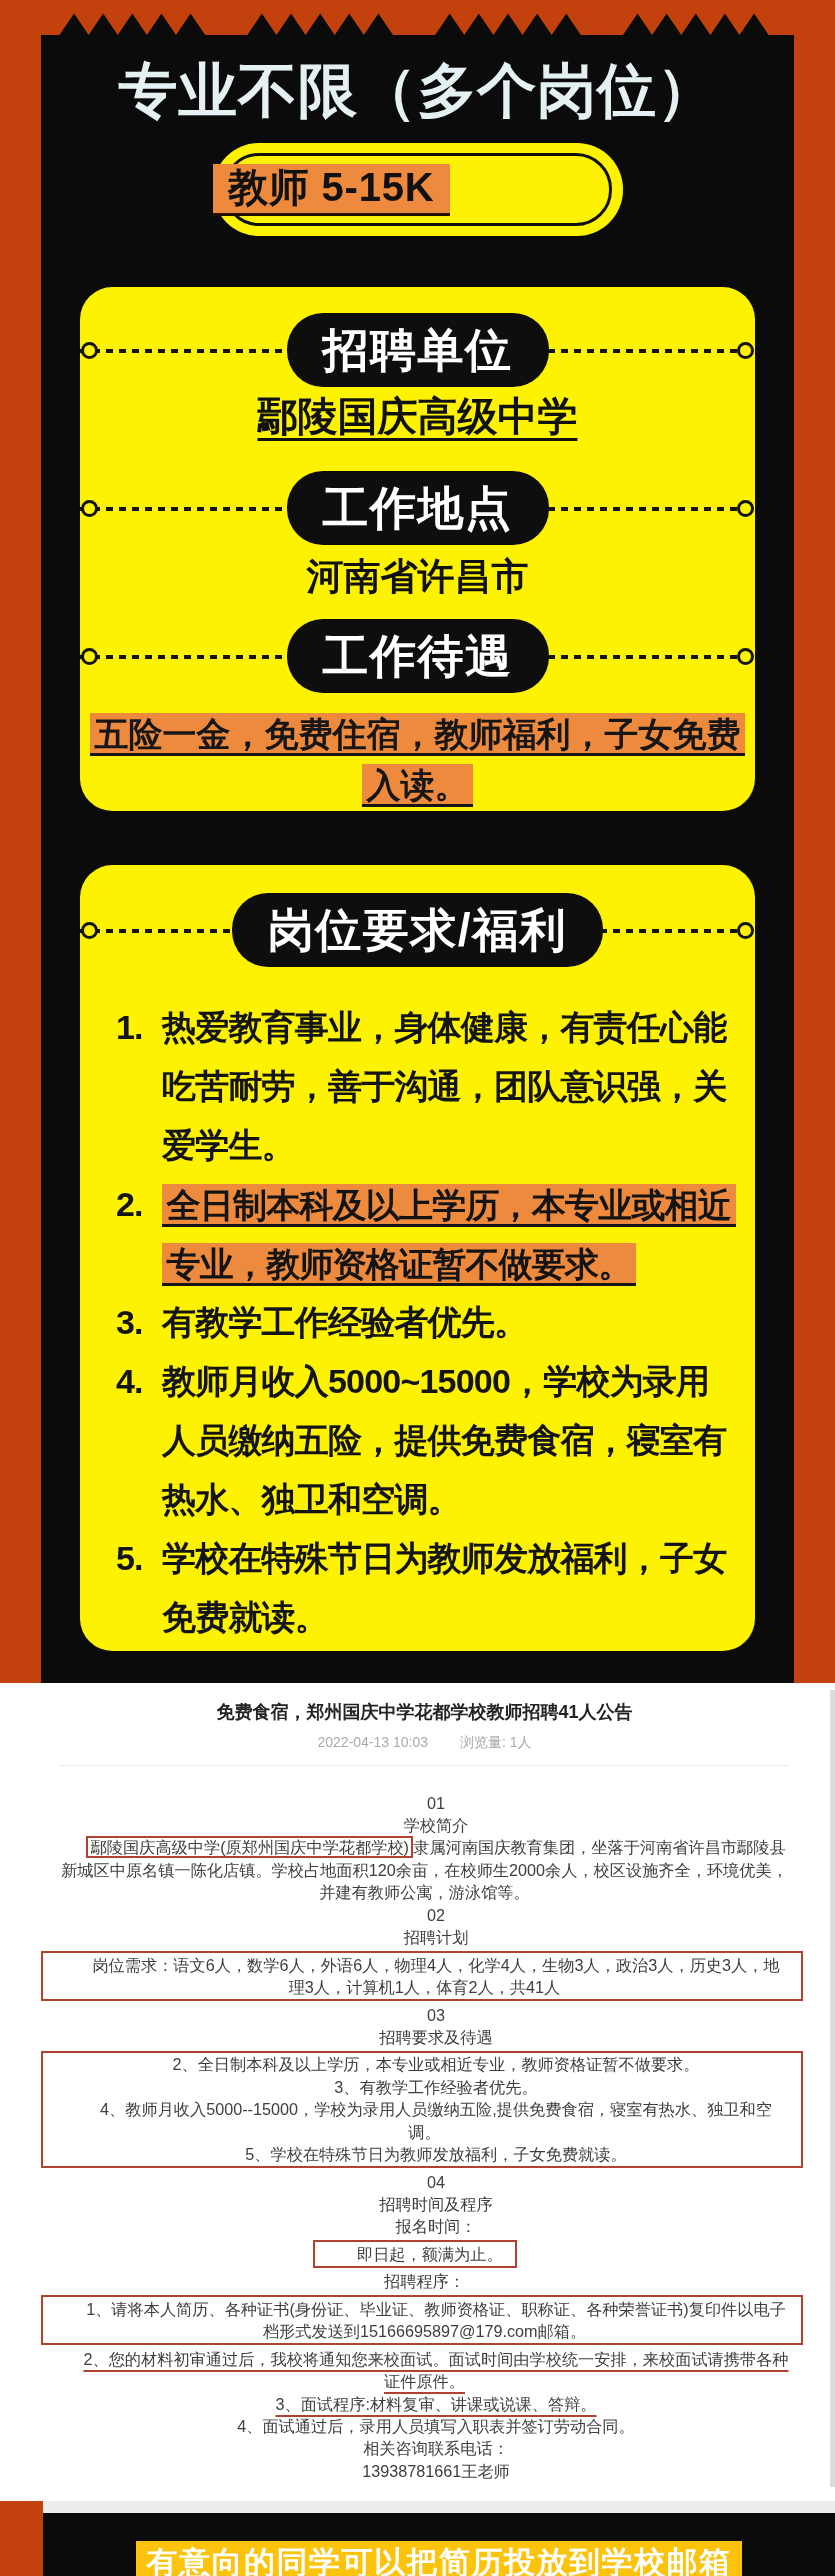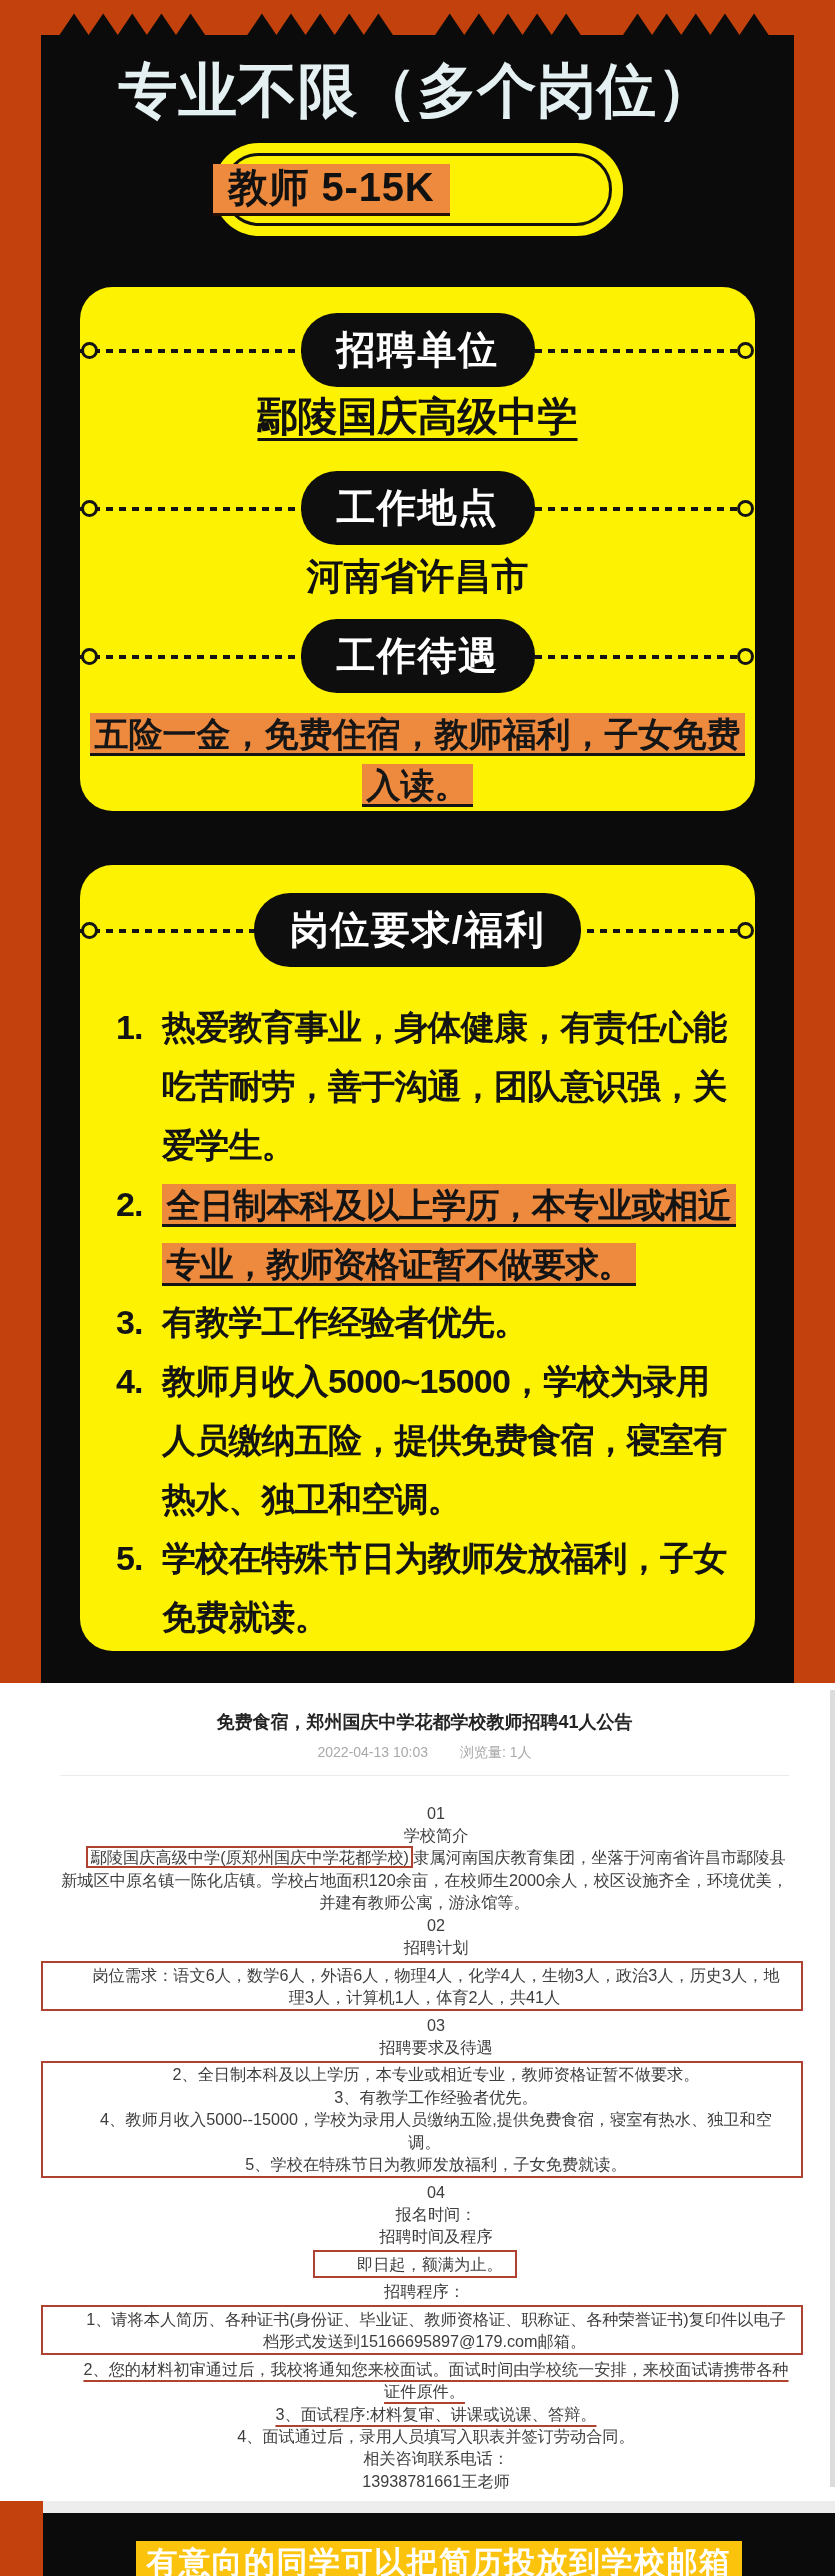--- a/index.html
+++ b/index.html
@@ -21,39 +21,39 @@
   .card{width:675px;margin:0 auto;background:#fcf202;border-radius:32.5px;overflow:hidden;position:relative;}
   .card1{height:524px;margin-top:51px;}
   .card2{height:786px;margin-top:54px;}
 
   .divider-row{position:relative;height:74px;width:100%;}
   .dotline{position:absolute;left:0;right:0;top:36px;height:3.9px;
     background:repeating-linear-gradient(90deg,#141414 0 7px,transparent 7px 13px);}
   .ring{position:absolute;top:29px;width:10.8px;height:10.8px;border:3.1px solid #141414;border-radius:50%;background:#fcf202;}
   .ring-l{left:0.8px;} .ring-r{right:0.8px;}
   .pill{position:relative;z-index:1;margin:0 auto;width:max-content;background:#0e0e0e;color:#ffffff;
-    font-weight:bold;font-size:39px;height:74px;line-height:74px;padding:0 36px;border-radius:36px;letter-spacing:1.5px;}
+    font-weight:bold;font-size:46px;height:74px;line-height:74px;padding:0 36px;border-radius:36px;letter-spacing:1.5px;}
 
   .card1{padding-top:26px;box-sizing:border-box;}
   .school-name{margin-top:4.6px;text-align:center;font-size:40px;line-height:48px;font-weight:bold;color:#111;
     text-decoration:underline;text-decoration-thickness:3.1px;text-underline-offset:7.7px;}
   .row2{margin-top:31px;} .row3{margin-top:20px;}
   .city-name{margin-top:9.3px;text-align:center;font-size:37px;line-height:45px;font-weight:bold;color:#111;}
   .welfare{margin-top:15.5px;padding:0 7.7px;text-align:center;font-size:34px;line-height:51px;font-weight:bold;color:#161616;}
   .hl{background:#ee8a3d;border-bottom:3.9px solid #151515;padding:1.5px 4.6px 0.8px;
     -webkit-box-decoration-break:clone;box-decoration-break:clone;}
 
   .card2{padding-top:28px;box-sizing:border-box;}
   .req{margin:31px 15.5px 0 36px;}
   .req-item{display:flex;align-items:flex-start;color:#141414;font-weight:bold;font-size:34px;line-height:59px;letter-spacing:-0.8px;}
   .req-num{flex:0 0 46px;}
   .req-text{flex:1;}
 
   
-  .doc{height:818px;overflow:hidden;position:relative;box-sizing:border-box;padding:26px 46px 0 60px;background:#fff;}
+  .doc{height:818px;overflow:hidden;position:relative;box-sizing:border-box;padding:16px 46px 0 60px;background:#fff;}
   .doc-title{text-align:center;font-size:18px;line-height:26px;font-weight:bold;color:#242424;}
   .doc-meta{margin-top:7.7px;text-align:center;color:#a9a9a9;font-size:14px;line-height:20px;}
   .doc-meta span{margin:0 14px;}
   .doc-divider{margin-top:12.4px;border-top:0.8px solid #ebebeb;}
   .doc-body{margin-top:26px;color:#3e3e3e;font-size:16.2px;line-height:22.4px;text-align:center;}
   .doc-body p{margin:0;text-indent:23px;}
   .doc-body p.noindent{text-indent:0;}
   .rbox{border:2.3px solid #b04232;margin:2.3px -14px 2.3px -18.6px;padding:0.8px 14px 0.8px 18.6px;}
   .rbox-inline{border:2.3px solid #b04232;padding:0 2.3px;}
   .rbox-small{display:inline-block;border:2.3px solid #b04232;margin:2.3px 0 2.3px -18.6px;padding:0.8px 12.4px 0.8px 18.6px;text-indent:23px;}
@@ -172,22 +172,22 @@
       <p>03</p>
       <p>招聘要求及待遇</p>
       <div class="rbox">
         <p>2、全日制本科及以上学历，本专业或相近专业，教师资格证暂不做要求。</p>
         <p>3、有教学工作经验者优先。</p>
         <p>4、教师月收入5000--15000，学校为录用人员缴纳五险,提供免费食宿，寝室有热水、独卫和空调。</p>
         <p>5、学校在特殊节日为教师发放福利，子女免费就读。</p>
       </div>
 
       <p>04</p>
+      <p>招聘时间及程序</p>
       <p>报名时间：</p>
-      <p>招聘时间及程序</p>
       <div>
         <span class="rbox-small">即日起，额满为止。</span>
       </div>
       <p class="noindent">招聘程序：</p>
       <div class="rbox">
         <p>1、请将本人简历、各种证书(身份证、毕业证、教师资格证、职称证、各种荣誉证书)复印件以电子档形式发送到15166695897@179.com邮箱。</p>
       </div>
       <p><span class="rline">2、您的材料初审通过后，我校将通知您来校面试。面试时间由学校统一安排，来校面试请携带各种证件原件。</span></p>
       <p><span class="rline">3、面试程序:材料复审、讲课或说课、答辩。</span></p>
       <p>4、面试通过后，录用人员填写入职表并签订劳动合同。</p>

